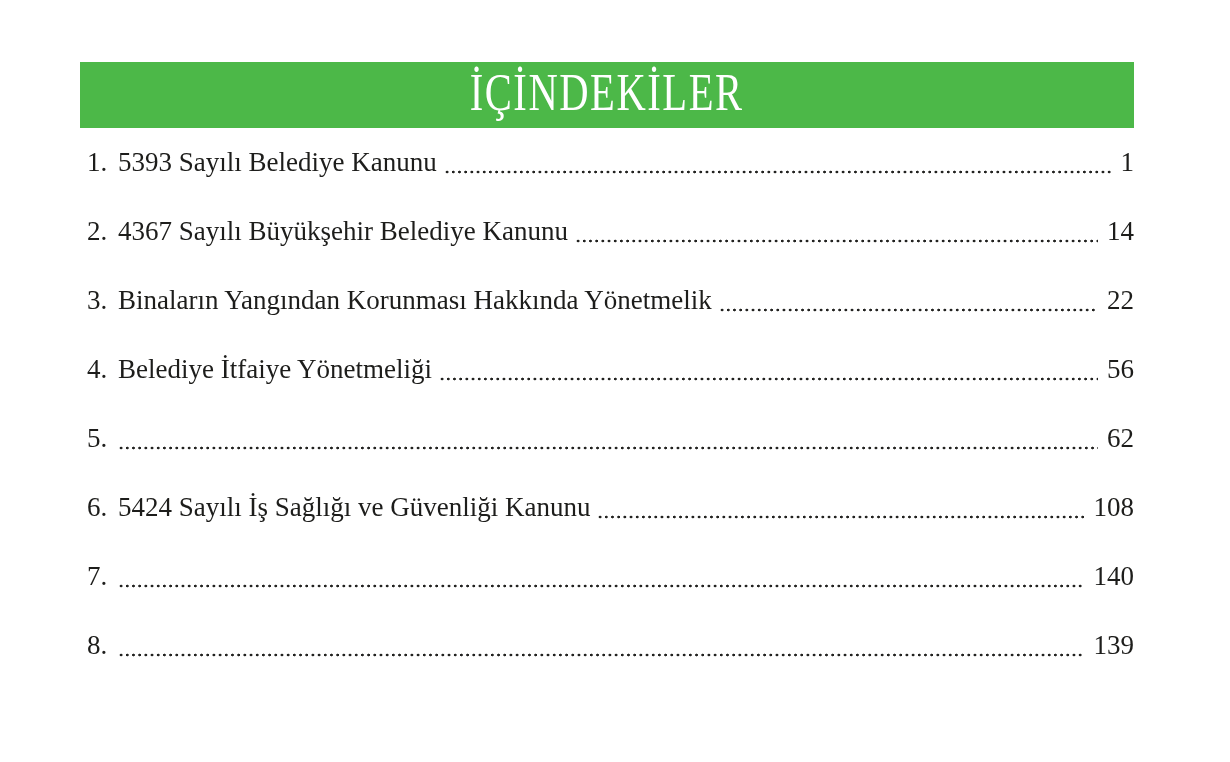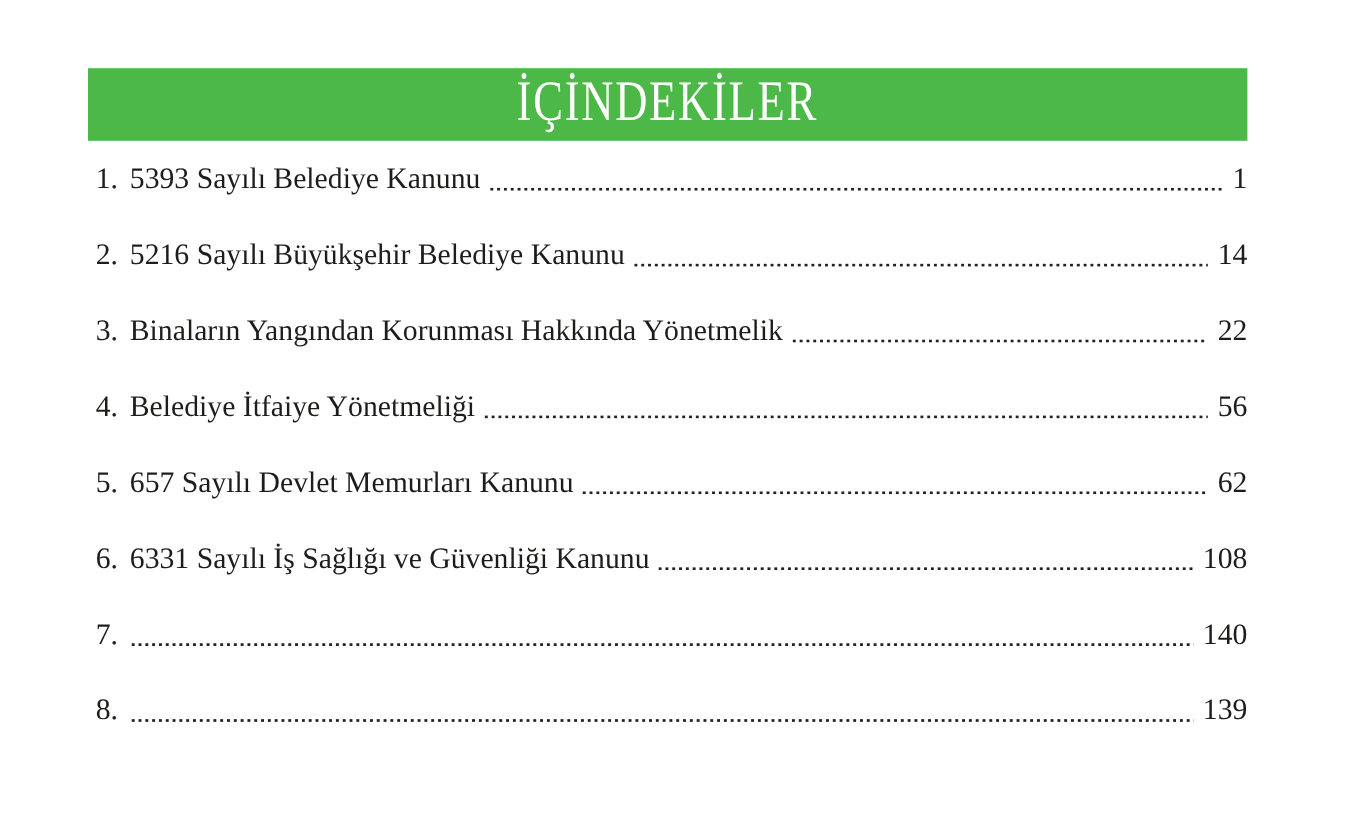--- a/index.html
+++ b/index.html
@@ -94,49 +94,48 @@
 
     <div class="toc-row">
       <span class="toc-num">1.</span>
       <span class="toc-title">5393 Sayılı Belediye Kanunu</span>
       <span class="toc-dots"></span>
       <span class="toc-page">1</span>
     </div>
 
     <div class="toc-row">
       <span class="toc-num">2.</span>
-      <span class="toc-title">5216 Sayılı Büyükşehir Belediye Kanunu</span>
+      <span class="toc-title">4367 Sayılı Büyükşehir Belediye Kanunu</span>
       <span class="toc-dots"></span>
       <span class="toc-page">14</span>
     </div>
 
     <div class="toc-row">
       <span class="toc-num">3.</span>
       <span class="toc-title">Binaların Yangından Korunması Hakkında Yönetmelik</span>
       <span class="toc-dots"></span>
       <span class="toc-page">22</span>
     </div>
 
     <div class="toc-row">
       <span class="toc-num">4.</span>
       <span class="toc-title">Belediye İtfaiye Yönetmeliği</span>
       <span class="toc-dots"></span>
       <span class="toc-page">56</span>
     </div>
 
     <div class="toc-row">
       <span class="toc-num">5.</span>
-      <span class="toc-title">657 Sayılı Devlet Memurları Kanunu</span>
       <span class="toc-dots"></span>
       <span class="toc-page">62</span>
     </div>
 
     <div class="toc-row">
       <span class="toc-num">6.</span>
-      <span class="toc-title">6331 Sayılı İş Sağlığı ve Güvenliği Kanunu</span>
+      <span class="toc-title">5424 Sayılı İş Sağlığı ve Güvenliği Kanunu</span>
       <span class="toc-dots"></span>
       <span class="toc-page">108</span>
     </div>
 
     <div class="toc-row">
       <span class="toc-num">7.</span>
       <span class="toc-dots"></span>
       <span class="toc-page">140</span>
     </div>
 

